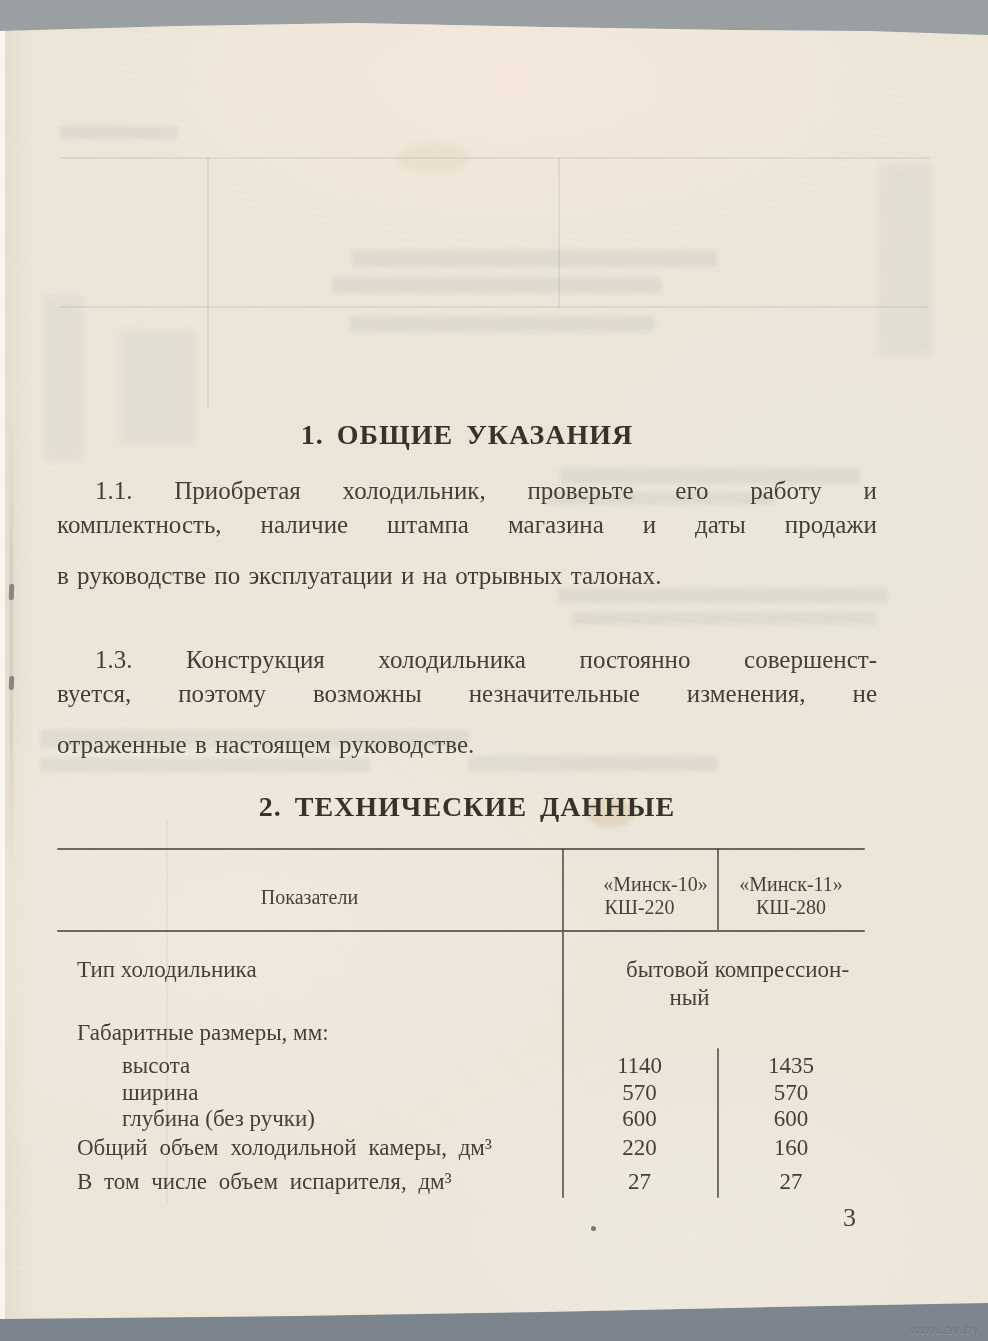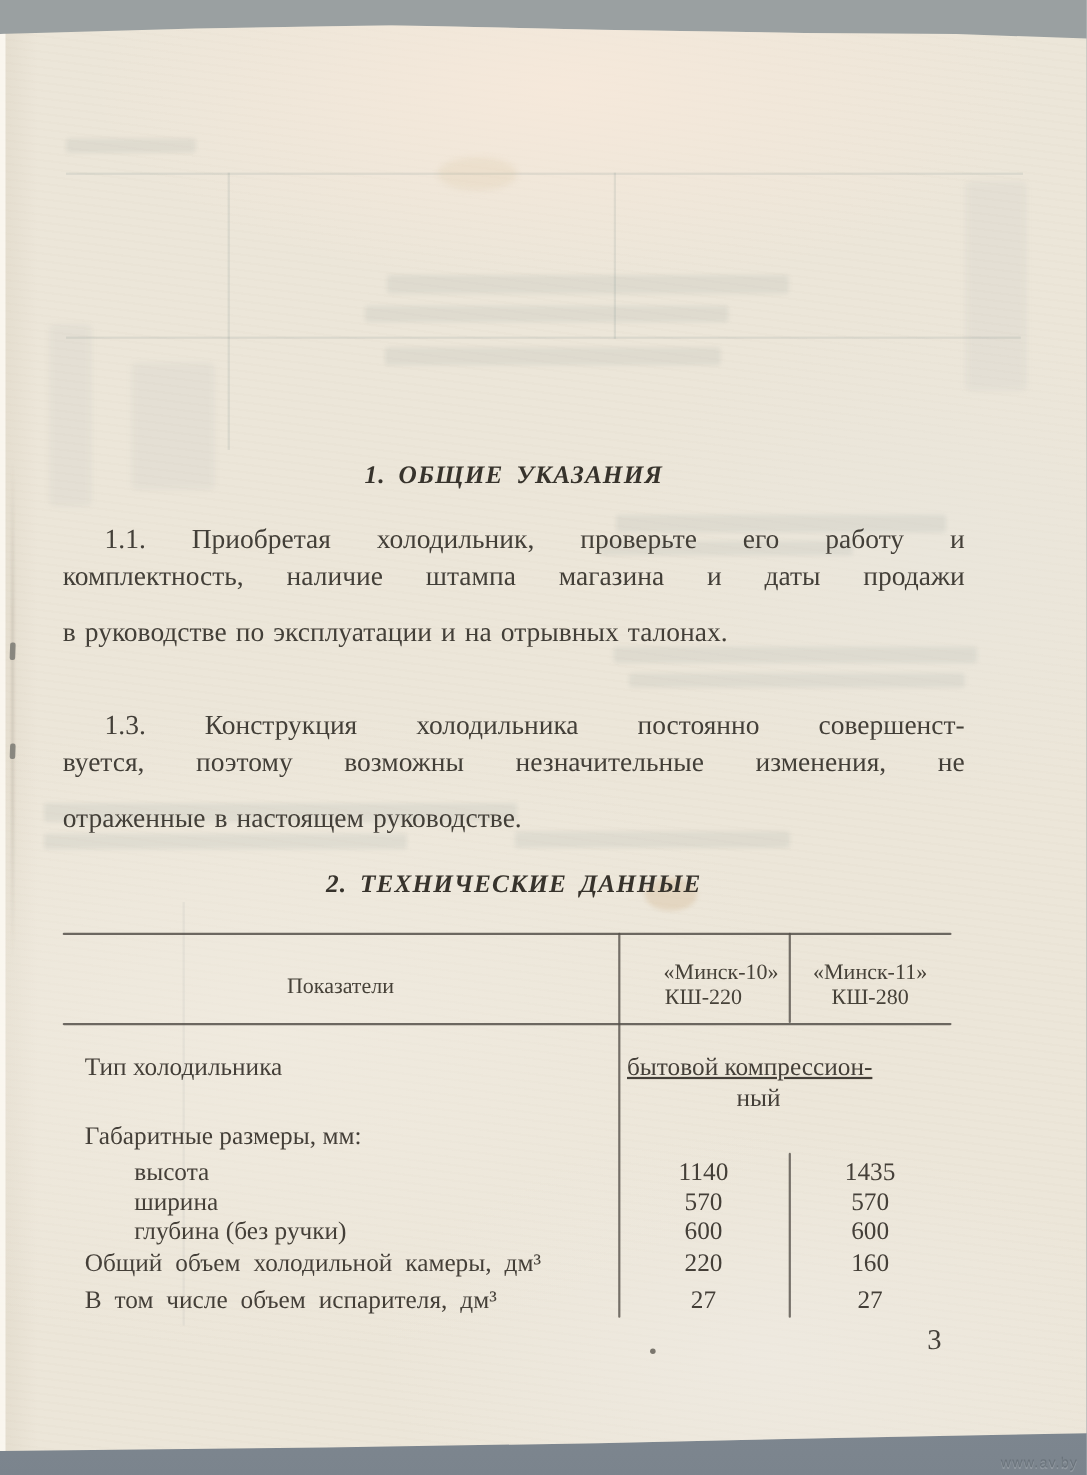--- a/index.html
+++ b/index.html
@@ -51,21 +51,21 @@
   .t9{left:40px;top:730px;width:430px;height:17px;}
   .t10{left:468px;top:756px;width:250px;height:15px;}
   .t11{left:40px;top:758px;width:330px;height:14px;}
   .t12{left:120px;top:330px;width:75px;height:115px;}
   .t13{left:45px;top:295px;width:38px;height:165px;}
   .t14{left:878px;top:165px;width:55px;height:190px;}
   .stain1{left:586px;top:798px;width:48px;height:30px;background:rgba(195,150,95,.2);filter:blur(2px);border-radius:50%;}
   .stain2{left:398px;top:143px;width:72px;height:30px;background:rgba(205,175,130,.14);filter:blur(3px);border-radius:50%;}
   .heading{
     position:absolute;left:57px;width:820px;text-align:center;
-    font-size:23px;font-weight:700;letter-spacing:1px;word-spacing:5px;color:#37332c;font-style:italic;
+    font-size:28px;font-weight:700;letter-spacing:1px;word-spacing:5px;color:#37332c;
   }
   .h-general{top:419px;}
   .h-technical{top:791px;}
   .para{position:absolute;left:57px;width:820px;font-size:25px;color:#433f38;}
   .p11{top:474px;}.p12{top:576px;}.p13{top:643px;}
   .pline{height:34px;line-height:34px;text-align:justify;text-align-last:justify;word-spacing:2px;}
   .pline.first{text-indent:38px;}
   .pline.end{text-align-last:left;margin-top:17px;}
 
   
@@ -83,21 +83,21 @@
   .th-m1-2{left:505px;top:48px;width:155px;}
   .th-m2-1{left:660px;top:25px;width:148px;}
   .th-m2-2{left:660px;top:48px;width:148px;}
   .trow{position:absolute;line-height:26px;}
   .lab{left:20px;}
   .lab.indent{left:65px;}
   .lab.wide{word-spacing:6px;}
   .val1{left:505px;width:155px;text-align:center;}
   .val2{left:660px;width:148px;text-align:center;}
   .r-type{top:109px;}
-  .r-type-v1{top:109px;left:513px;white-space:nowrap;text-decoration:underline;}
+  .r-type-v1{top:109px;left:569px;white-space:nowrap;}
   .r-type-v2{top:137px;left:481px;width:303px;text-align:center;}
   .r-dim{top:172px;}
   .r-h{top:205px;}
   .r-w{top:232px;}
   .r-d{top:258px;}
   .r-tv{top:287px;}
   .r-ev{top:321px;}
 
   .page-number{position:absolute;left:843px;top:1203px;font-size:26px;color:#45413a;}
   .watermark{

